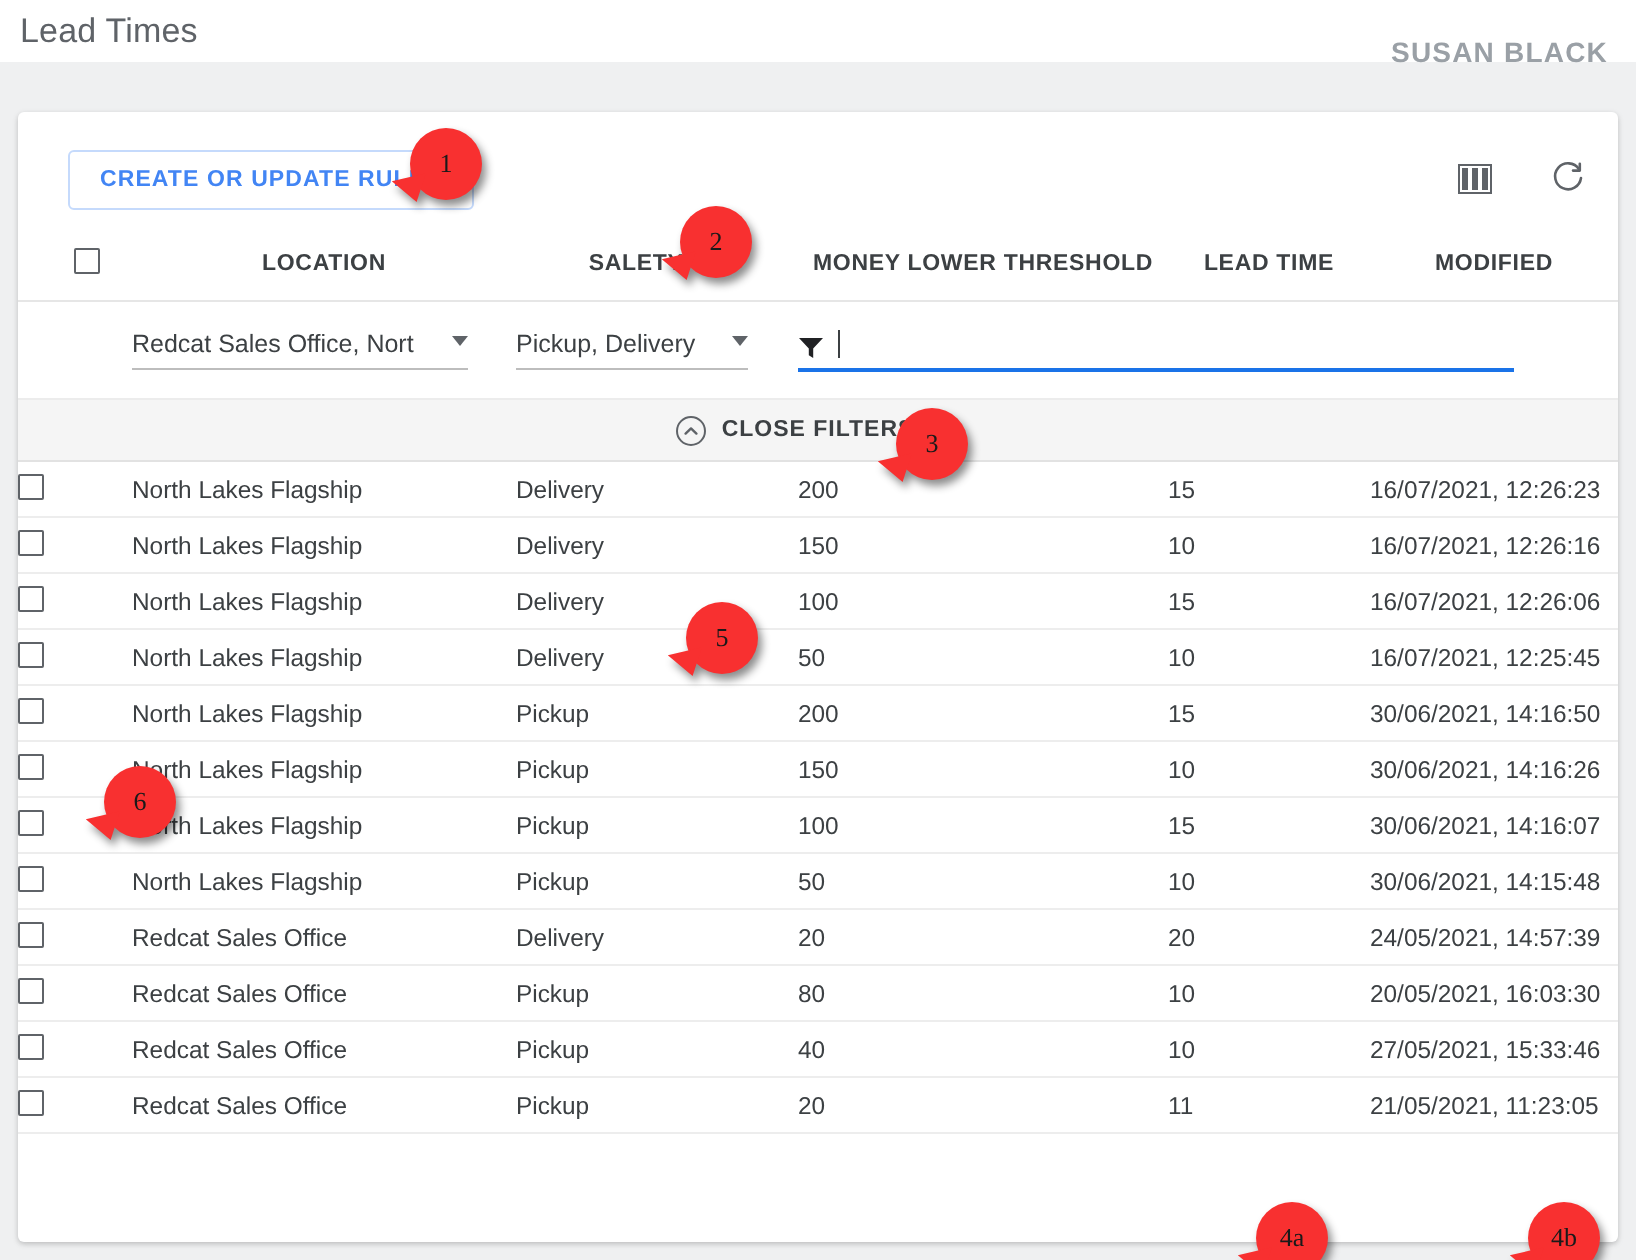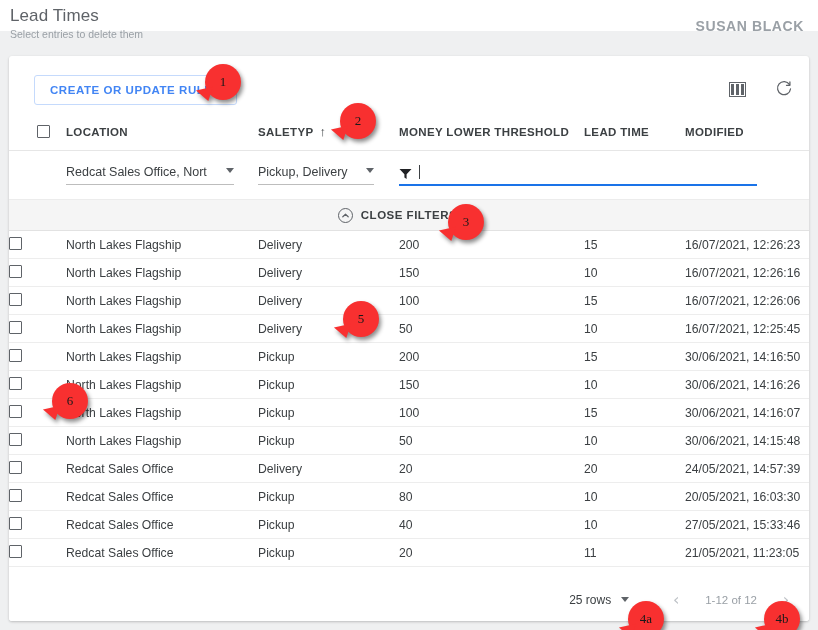--- a/index.html
+++ b/index.html
@@ -123,20 +123,21 @@
     color: #3c4043;
     padding: 0;
     height: 36px;
     vertical-align: middle;
     border-bottom: 1px solid #e6e6e6;
   }
   thead th .hcell {
     display: flex;
     align-items: center;
     gap: 6px;
+    justify-content: center;
   }
   .sort-arrow {
     font-size: 13px;
     color: #3c4043;
     line-height: 1;
     position: relative;
     top: -1px;
   }
 
   
@@ -304,21 +305,20 @@
     border-bottom: 6px solid transparent;
     border-right: 15px solid #f83030;
     transform: rotate(18deg);
   }
 </style>
 </head>
 <body>
 
 <div class="page-header">
   <div class="page-title">Lead Times</div>
-  <div class="page-subtitle">Select entries to delete them</div>
   <div class="user-name">SUSAN BLACK</div>
 </div>
 
 <div class="card">
 
   <div class="toolbar">
     <div class="btn-outline">
       <span>CREATE OR UPDATE RULES</span>
     </div>
     <div class="toolbar-icons">
@@ -523,29 +523,20 @@
           <td class="cell-check"><span class="cbx"></span></td>
           <td>Redcat Sales Office</td>
           <td>Pickup</td>
           <td>20</td>
           <td>11</td>
           <td>21/05/2021, 11:23:05</td>
         </tr>
       </tbody>
   </table>
 
-  <div class="table-footer">
-    <div class="rows-select">
-      <span>25 rows</span>
-      <span class="caret"></span>
-    </div>
-    <span class="chev-btn">‹</span>
-    <span class="page-range">1-12 of 12</span>
-    <span class="chev-btn">›</span>
-  </div>
 </div>
 
 <div class="callout" style="left:205px; top:64px;">1</div>
 <div class="callout" style="left:340px; top:103px;">2</div>
 <div class="callout" style="left:448px; top:204px;">3</div>
 <div class="callout" style="left:628px; top:601px;">4a</div>
 <div class="callout" style="left:764px; top:601px;">4b</div>
 <div class="callout" style="left:343px; top:301px;">5</div>
 <div class="callout" style="left:52px;  top:383px;">6</div>
 

